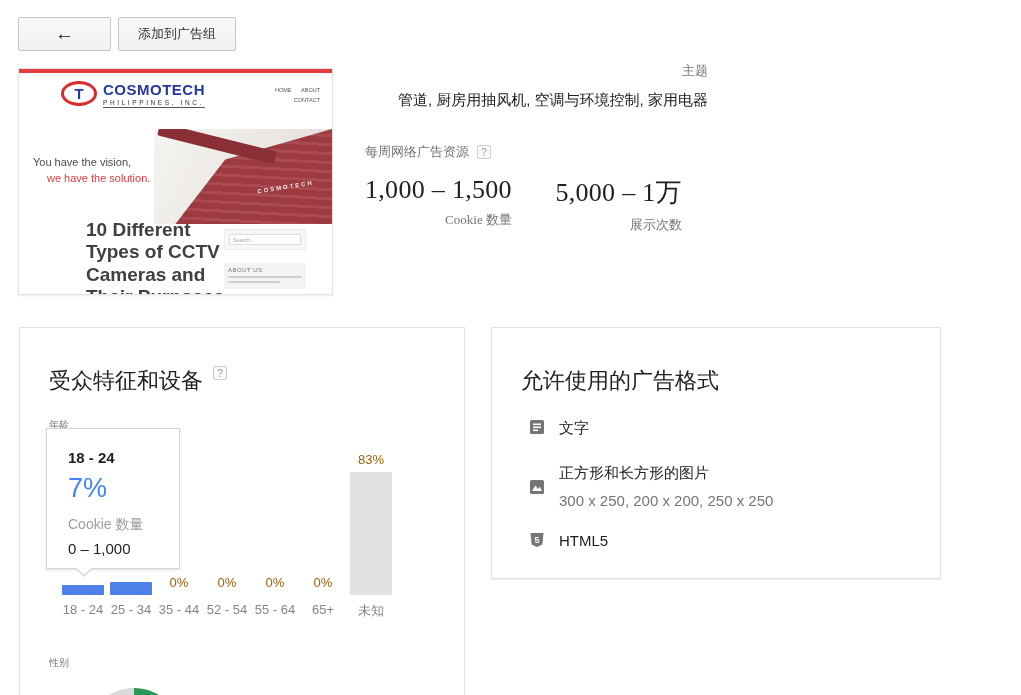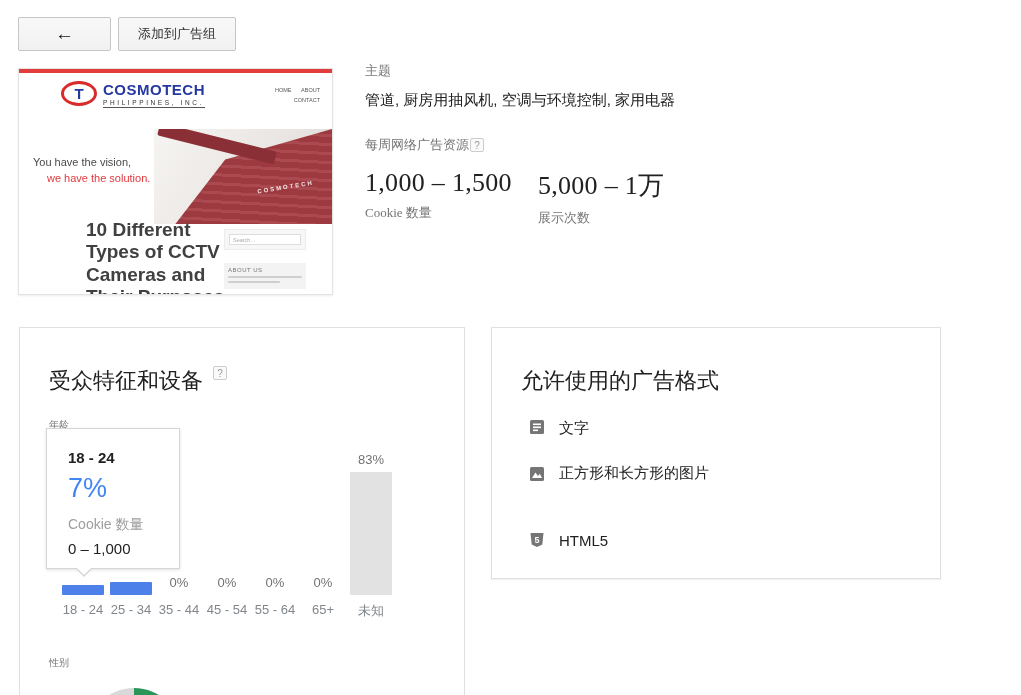--- a/index.html
+++ b/index.html
@@ -54,24 +54,24 @@
   .tn-article .meta { font-size:5px; color:#9a9a9a; margin-top:3px; white-space:nowrap; }
   .tn-article .body { font-size:6px; color:#8a8a8a; margin-top:12px; white-space:nowrap; }
   .tn-side { position:absolute; left:205px; top:160px; width:82px; }
   .tn-search-panel { background:#f7f7f7; border:1px solid #ececec; padding:4px; }
   .tn-search-box { background:#fff; border:1px solid #ddd; height:11px; font-size:5.5px; color:#aaa; padding:2px 3px; }
   .tn-about-panel { margin-top:13px; background:#f3f3f3; padding:4px 4px 6px; }
   .tn-about-title { font-size:6px; color:#777; letter-spacing:.5px; }
   .tn-line { height:2px; background:#cfcfcf; margin-top:3px; border-radius:1px; }
   .tn-line.short { width:70%; }
   
-  .details { position:absolute; left:365px; top:62px; }
+  .details { position:absolute; left:365px; top:62px;text-align:right; }
   .lbl { font-size:13px; color:#757575; }
   .topics-value { font-size:15px; color:#212121; margin-top:11px; }
-  .inv-row { margin-top:26px; display:flex; align-items:center; gap:1px; }
+  .inv-row { margin-top:33px; display:flex; align-items:center; gap:8px; }
   .help {
     display:inline-flex; width:14px; height:14px; align-items:center; justify-content:center;
     border:1px solid #ccc; border-radius:2px; background:#fafafa; color:#999; font-size:10px; cursor:pointer;
   }
   .metrics { display:flex; margin-top:14px;font-family:Liberation Serif, serif; }
   .metric { margin-right:26px; min-width:144px; }
   .metric .val { font-size:26px; color:#212121; letter-spacing:.3px; }
   .metric .cap { font-size:13px; color:#757575; margin-top:6px; }
   
   .card { position:absolute; background:#fff; border:1px solid #e0e0e0; box-shadow:0 1px 1px rgba(0,0,0,.05); }
@@ -79,21 +79,21 @@
   .card-formats { left:491px; top:327px; width:450px; height:252px; }
   .card-title-row { position:absolute; left:29px; top:38px; display:flex; gap:10px;justify-content:space-between; }
   .card-title { font-size:22px; font-weight:400; color:#212121; }
   .section-label { position:absolute; left:29px; font-size:10px; color:#757575; }
   .age-label { top:90px; }
   .gender-label { top:328px; }
   
   .bar-chart { position:absolute; left:39px; top:122px; display:flex; }
   .chart-col { width:48px; display:flex; flex-direction:column; align-items:center; }
   .bar-area { height:145px; display:flex; flex-direction:column; align-items:center; justify-content:flex-end; }
-  .bar-value { font-size:13px; color:#737373; margin-bottom:5px; min-height:15px; }
+  .bar-value { font-size:13px; color:#a16207; margin-bottom:5px; min-height:15px; }
   .bar { width:42px; border-radius:1px; }
   .cat-label { font-size:13px; color:#80868b; margin-top:7px; white-space:nowrap; }
   
   .tooltip {
     position:absolute; left:26px; top:100px; width:134px; height:141px; z-index:5;
     background:#fff; border:1px solid #d6d6d6; box-shadow:0 1px 3px rgba(0,0,0,.12); padding:20px 0 0 21px;
   }
   .tooltip:before { content:""; position:absolute; left:28px; bottom:-9px;
     border:9px solid transparent; border-bottom:none; border-top-color:#d6d6d6; }
   .tooltip:after { content:""; position:absolute; left:29px; bottom:-7px;
@@ -213,21 +213,21 @@
         <div class="chart-col">
           <div class="bar-area">
             <div class="bar-value">0%</div>
           </div>
           <div class="cat-label">35 - 44</div>
         </div>
         <div class="chart-col">
           <div class="bar-area">
             <div class="bar-value">0%</div>
           </div>
-          <div class="cat-label">45 - 54</div>
+          <div class="cat-label">52 - 54</div>
         </div>
         <div class="chart-col">
           <div class="bar-area">
             <div class="bar-value">0%</div>
           </div>
           <div class="cat-label">55 - 64</div>
         </div>
         <div class="chart-col">
           <div class="bar-area">
             <div class="bar-value">0%</div>
@@ -269,20 +269,21 @@
       <div class="fmt-label">文字</div>
     </div>
 
     <div class="fmt-item fmt-2">
       <svg class="fmt-icon" viewBox="0 0 16 16">
         <rect x="1" y="1" width="14" height="14" rx="1.5" fill="#757575"></rect>
         <polygon points="3,12 6.5,6.5 9,10 10.8,7.8 13,12" fill="#fff"></polygon>
       </svg>
       <div>
         <div class="fmt-label">正方形和长方形的图片</div>
+        <div class="fmt-sub">300 x 250, 200 x 200, 250 x 250</div>
       </div>
     </div>
 
     <div class="fmt-item fmt-3">
       <svg class="fmt-icon" viewBox="0 0 16 16">
         <path d="M1.5 1 h13 l-1.2 11.5 L8 15 l-5.3 -2.5 Z" fill="#757575"></path>
         <text x="8" y="10.5" font-size="9" font-weight="bold" fill="#fff" text-anchor="middle" font-family="Liberation Sans, sans-serif">5</text>
       </svg>
       <div class="fmt-label">HTML5</div>
     </div>

